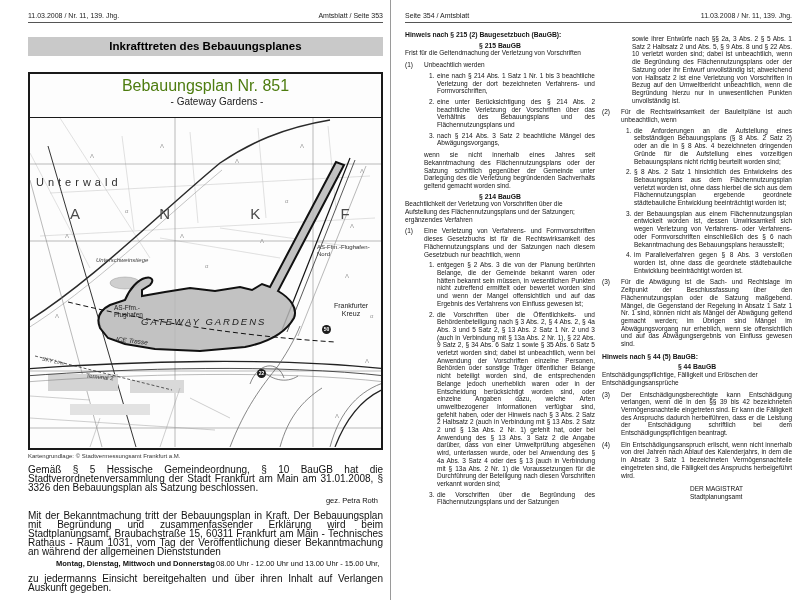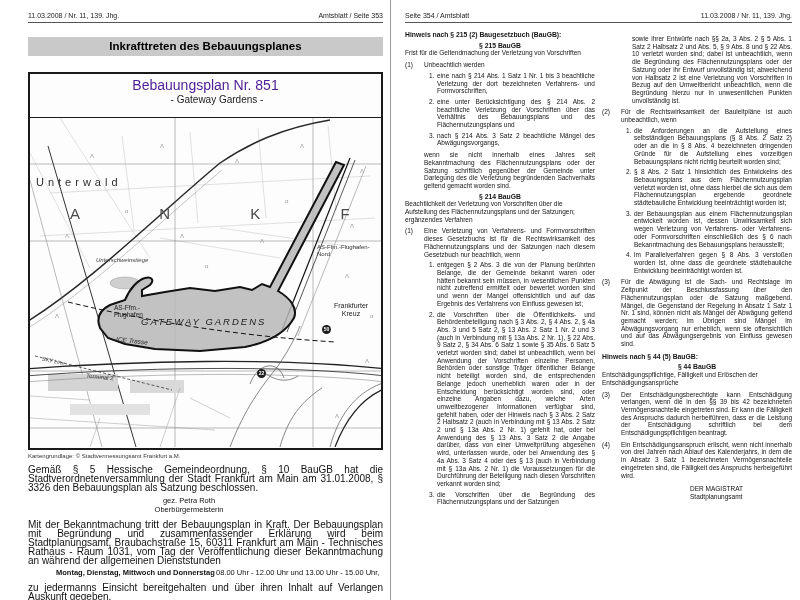--- a/index.html
+++ b/index.html
@@ -18,21 +18,21 @@
   .hdr{display:flex;justify-content:space-between;font-size:7px;color:#222;
        padding-bottom:3px;border-bottom:1px solid #555;}
   #left-page .hdr{margin:12px 7px 0 28px;}
   #right-page .hdr{margin:12px 8px 0 12px;}
 
   
   .title-bar{margin:14px 7px 0 28px;height:19px;background:#c9c9c9;
              text-align:center;font-weight:bold;font-size:11.5px;line-height:19px;color:#000;}
   .map-box{margin:16px 7px 0 28px;height:378px;border:2px solid #1a1a1a;box-sizing:border-box;background:#fdfdfd;}
   .map-head{height:44px;border-bottom:1.5px solid #1a1a1a;text-align:center;padding-top:3px;box-sizing:border-box;}
-  .map-title{font-size:14px;color:#4c1d95;}
+  .map-title{font-size:16px;color:#4d7c0f;}
   .map-sub{font-size:10px;color:#222;margin-top:1px;padding-left:23px;}
   .map-canvas{position:relative;height:329px;overflow:hidden;}
   .map-canvas svg{position:absolute;left:0;top:0;}
   .mlabel{position:absolute;color:#333;white-space:nowrap;line-height:1.1;}
   .lbl-forest{left:6px;top:58px;font-size:11px;letter-spacing:4px;color:#2e2e2e;}
   .lbl-city{left:40px;top:88px;font-size:15px;letter-spacing:38px;color:#4a4a4a;}
   .lbl-pond{left:66px;top:139px;font-size:6px;font-style:italic;color:#444;}
   .lbl-asnord{left:287px;top:126px;font-size:6px;white-space:normal;width:62px;}
   .lbl-asfl{left:84px;top:186px;font-size:6.5px;white-space:normal;width:42px;color:#222;}
   .lbl-gateway{left:111px;top:199px;font-size:9.5px;font-style:italic;letter-spacing:2px;color:#1a1a1a;}
@@ -40,21 +40,21 @@
   .lbl-sky{left:12px;top:240px;font-size:5.5px;font-style:italic;transform:rotate(12deg);color:#444;}
   .lbl-term{left:56px;top:256px;font-size:6px;transform:rotate(6deg);color:#333;}
   .lbl-kreuz{left:295px;top:184px;font-size:7px;white-space:normal;width:52px;text-align:center;color:#222;}
   .badge{position:absolute;width:9px;height:9px;border-radius:50%;background:#1d1d1d;color:#fff;
          font-size:5px;line-height:9px;text-align:center;font-weight:bold;}
   .badge-a{left:292px;top:207px;}
   .badge-b{left:227px;top:251px;}
 
   .credit{margin:3px 7px 0 28px;font-size:6px;color:#333;}
   .lp-text{margin:6px 7px 0 28px;font-size:10px;line-height:9px;text-align:justify;color:#111;}
-  .sig-block{margin:4px 12px 0 0;font-size:7.5px;line-height:9px;text-align:center;color:#111;}
+  .sig-block{margin:4px 12px 0 0;font-size:7.5px;line-height:9px;text-align:right;color:#111;}
   .hours{margin:3px 7px 0 56px;font-size:7.5px;line-height:9px;color:#111;}
   .hours-row{display:flex;}
   .hours-days{width:160px;flex:none;font-weight:bold;}
   .hours-times{flex:1;}
 
   
   .cols{display:flex;gap:7px;margin:8px 8px 0 12px;}
   .col{width:190px;flex:none;font-size:6.5px;line-height:7.7px;color:#141414;}
   .bold-head{font-weight:bold;font-size:6.8px;margin-bottom:3px;}
   .center-head{font-weight:bold;font-size:6.8px;text-align:center;margin:3px 0 0 0;}
@@ -182,21 +182,20 @@
       <span class="mlabel lbl-kreuz">Frankfurter Kreuz</span>
       <span class="badge badge-a">50</span>
       <span class="badge badge-b">22</span>
     </div>
   </div>
 
   <div class="credit">Kartengrundlage: © Stadtvermessungsamt Frankfurt a.M.</div>
   <div class="lp-text">Gemäß § 5 Hessische Gemeindeordnung, § 10 BauGB hat die Stadtverordnetenversammlung der Stadt Frankfurt am Main am 31.01.2008, § 3326 den Bebauungsplan als Satzung beschlossen.</div>
   <div class="sig-block">
     <div>gez. Petra Roth</div>
-    <div>Oberbürgermeisterin</div>
   </div>
   <div class="lp-text">Mit der Bekanntmachung tritt der Bebauungsplan in Kraft. Der Bebauungsplan mit Begründung und zusammenfassender Erklärung wird beim Stadtplanungsamt, Braubachstraße 15, 60311 Frankfurt am Main - Technisches Rathaus - Raum 1031, vom Tag der Veröffentlichung dieser Bekanntmachung an während der allgemeinen Dienststunden</div>
   <div class="hours">
     <div class="hours-row">
       <span class="hours-days">Montag, Dienstag, Mittwoch und Donnerstag</span>
       <span class="hours-times">08.00 Uhr - 12.00 Uhr und 13.00 Uhr - 15.00 Uhr,</span>
     </div>
   </div>
   <div class="lp-text">zu jedermanns Einsicht bereitgehalten und über ihren Inhalt auf Verlangen Auskunft gegeben.</div>
 </div>

